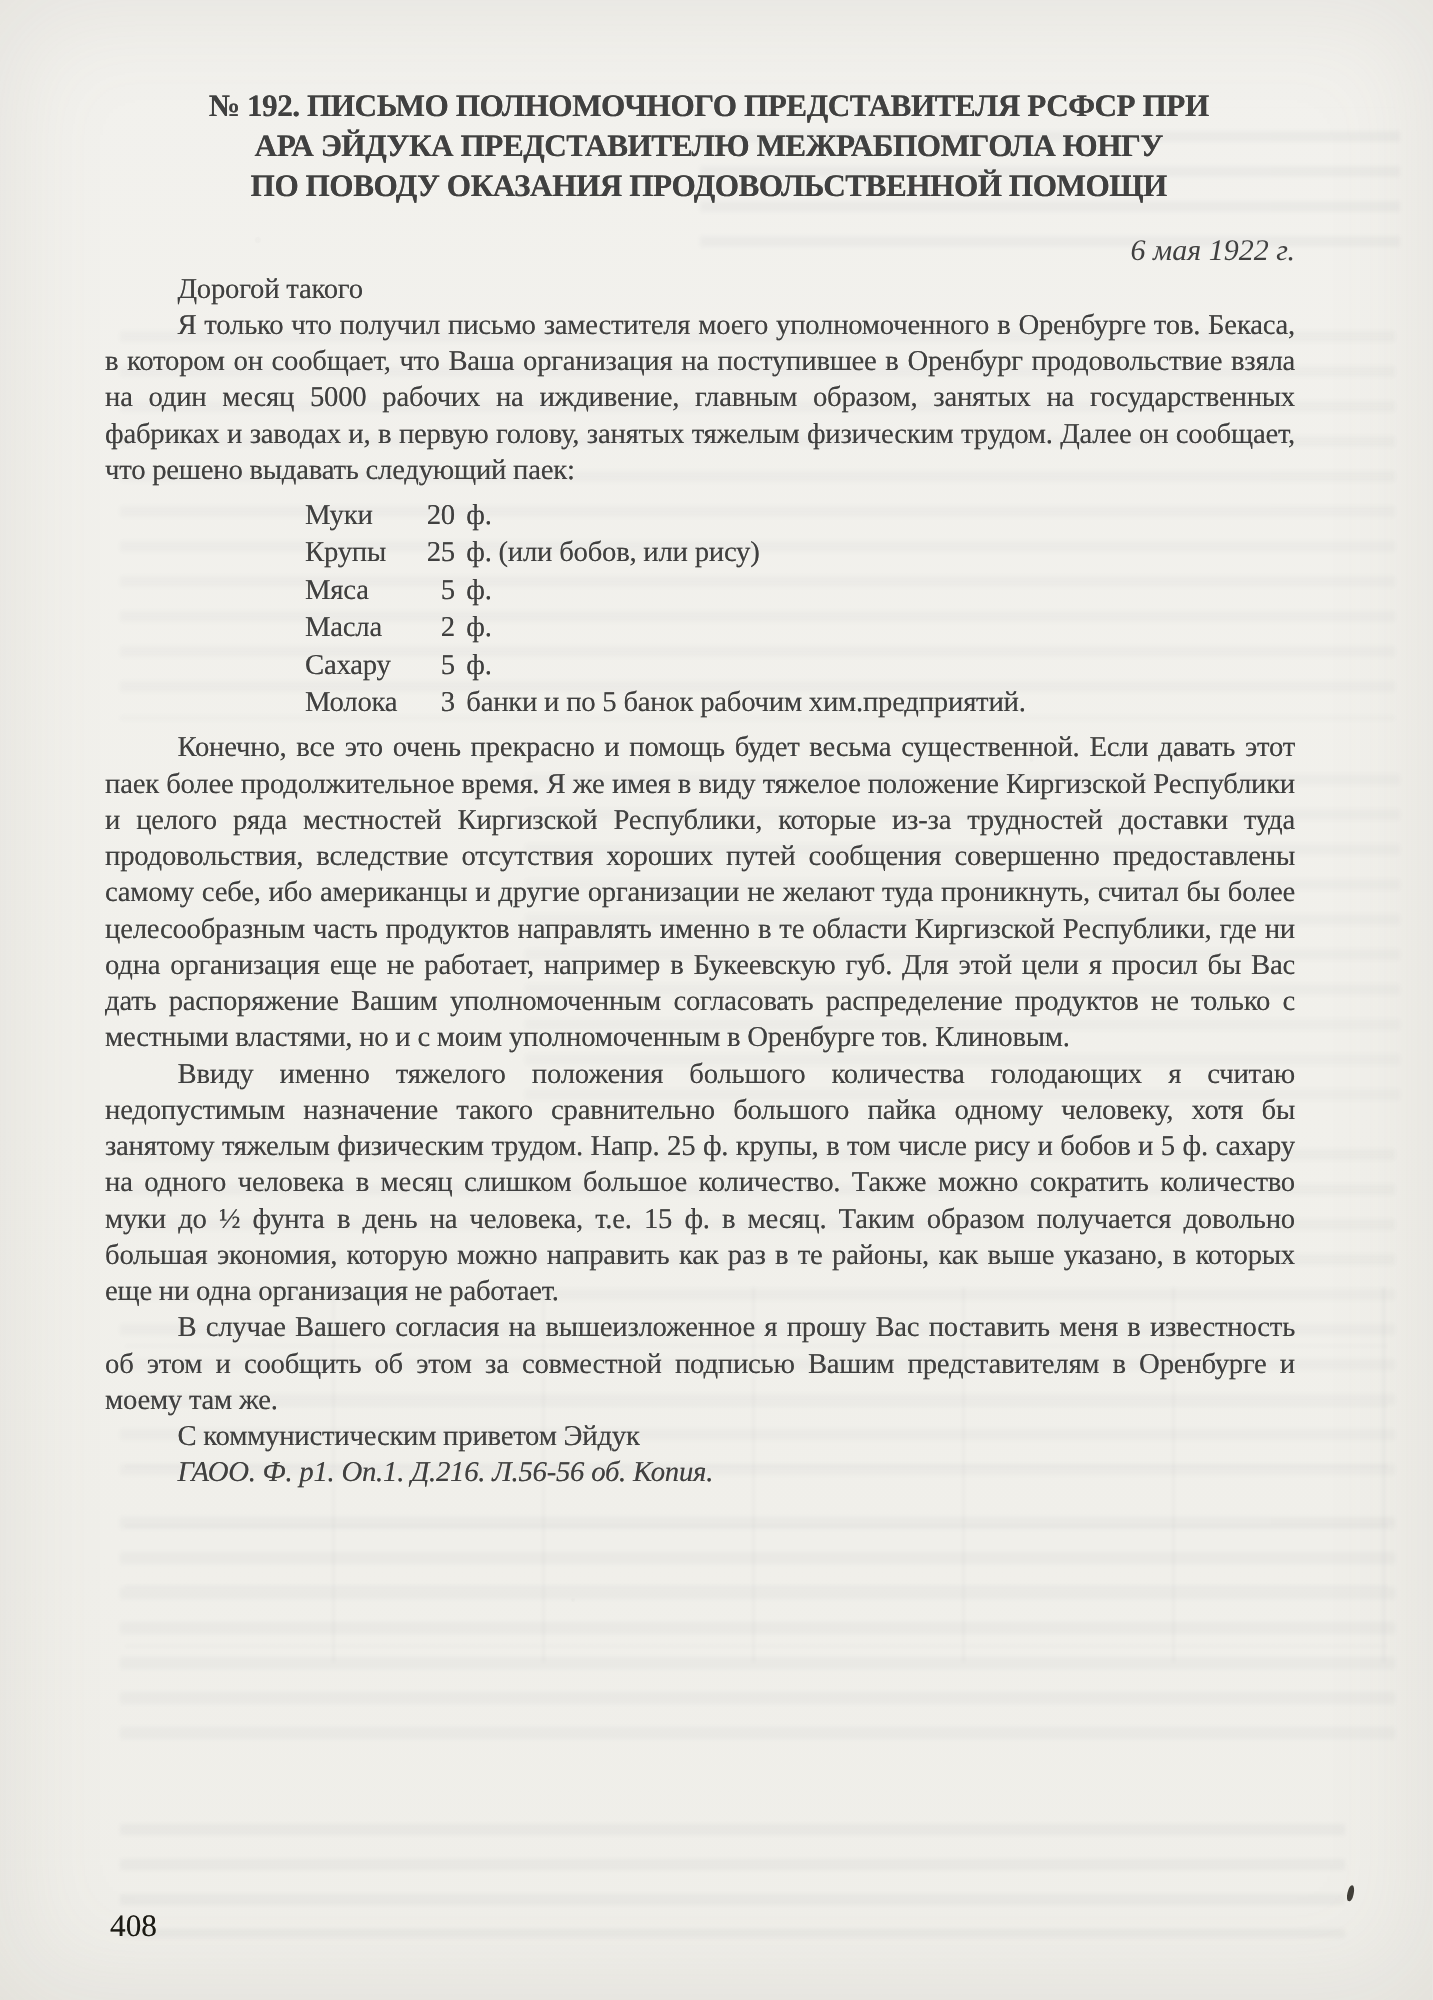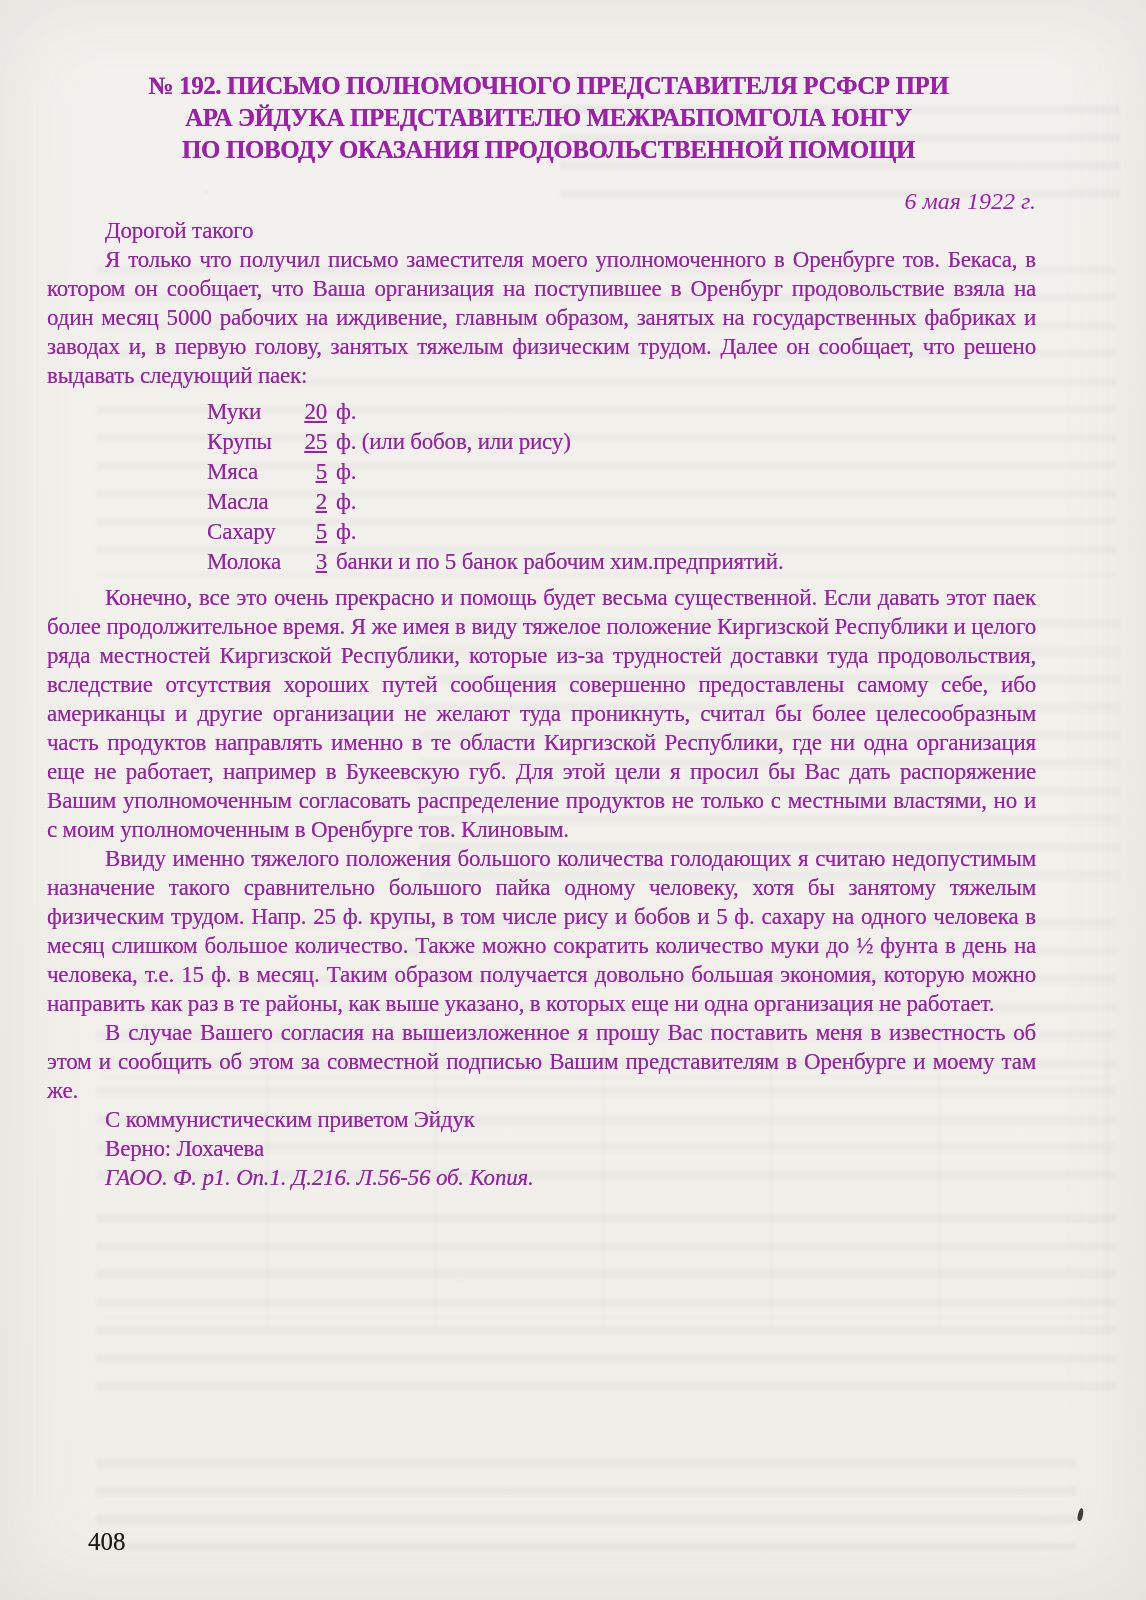--- a/index.html
+++ b/index.html
@@ -37,22 +37,22 @@
   .gtable{
     position:absolute;left:100px;top:1030px;width:1010px;height:300px;
     background:
       repeating-linear-gradient(90deg, transparent 0 166px, rgba(88,92,108,0.10) 166px 168px),
       repeating-linear-gradient(180deg, transparent 0 46px, rgba(88,92,108,0.08) 46px 48px);
     filter:blur(1.4px);opacity:.35;pointer-events:none;
   }
 
   .content{
     position:relative;
-    padding:70px 110px 0 47px; 
-    color:#a21caf;
+    padding:70px 110px 0 84px; 
+    color:#404040;
   }
   .title{
     font-weight:bold;
     font-size:25px;
     line-height:32px;
     text-align:center;
     letter-spacing:-0.4px;
     margin:0 0 0 14px;
     text-shadow:0 0 .5px rgba(20,20,10,.65);
   }
@@ -76,21 +76,21 @@
   }
   .salutation{margin-top:9px;text-indent:58px;}
   .ration{
     margin:7px 0 6px 160px;
   }
   .ration-row{
     display:grid;
     grid-template-columns:80px 40px 1fr;
     line-height:30px;
   }
-  .ration-qty{text-align:right;text-decoration:underline;}
+  .ration-qty{text-align:right;}
   .ration-unit{padding-left:9px;}
   .closing{margin-top:11px;text-indent:58px;text-align:left;}
   .cert1{margin-top:16px;text-indent:58px;}
   .cert2{margin-top:15px;text-indent:58px;}
   .archive{
     margin-top:19px;text-indent:58px;
     font-style:italic;
   }
   .page-number{
     position:absolute;left:88px;top:1528px;
@@ -165,21 +165,20 @@
         <span class="ration-unit">банки и по 5 банок рабочим хим.предприятий.</span>
       </div>
     </div>
 
     <p class="para">Конечно, все это очень прекрасно и помощь будет весьма существенной. Если давать этот паек более продолжительное время. Я же имея в виду тяжелое положение Киргизской Республики и целого ряда местностей Киргизской Республики, которые из-за трудностей доставки туда продовольствия, вследствие отсутствия хороших путей сообщения совершенно предоставлены самому себе, ибо американцы и другие организации не желают туда проникнуть, считал бы более целесообразным часть продуктов направлять именно в те области Киргизской Республики, где ни одна организация еще не работает, например в Букеевскую губ. Для этой цели я просил бы Вас дать распоряжение Вашим уполномоченным согласовать распределение продуктов не только с местными властями, но и с моим уполномоченным в Оренбурге тов. Клиновым.</p>
     <p class="para">Ввиду именно тяжелого положения большого количества голодающих я считаю недопустимым назначение такого сравнительно большого пайка одному человеку, хотя бы занятому тяжелым физическим трудом. Напр. 25 ф. крупы, в том числе рису и бобов и 5 ф. сахару на одного человека в месяц слишком большое количество. Также можно сократить количество муки до ½ фунта в день на человека, т.е. 15 ф. в месяц. Таким образом получается довольно большая экономия, которую можно направить как раз в те районы, как выше указано, в которых еще ни одна организация не работает.</p>
     <p class="para">В случае Вашего согласия на вышеизложенное я прошу Вас поставить меня в известность об этом и сообщить об этом за совместной подписью Вашим представителям в Оренбурге и моему там же.</p>
 
     <p class="para closing">С коммунистическим приветом Эйдук</p>
 
-    <p class="para cert1">Верно: Лохачева</p>
 
     <p class="para archive">ГАОО. Ф. р1. Оп.1. Д.216. Л.56-56 об. Копия.</p>
 
   </div>
 </main>
 
 <div class="page-number">408</div>
 <div class="ink-speck"></div>
 
 </body></html>

